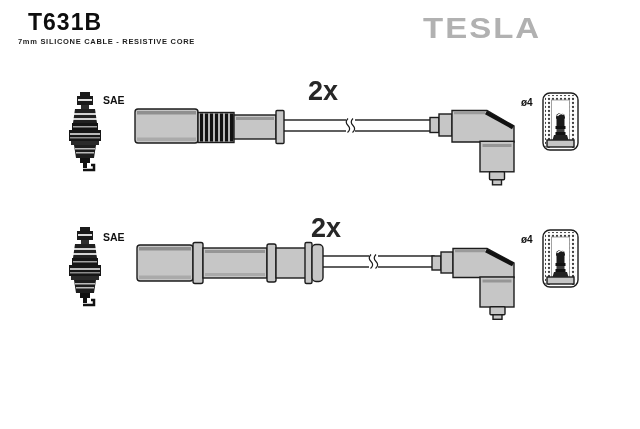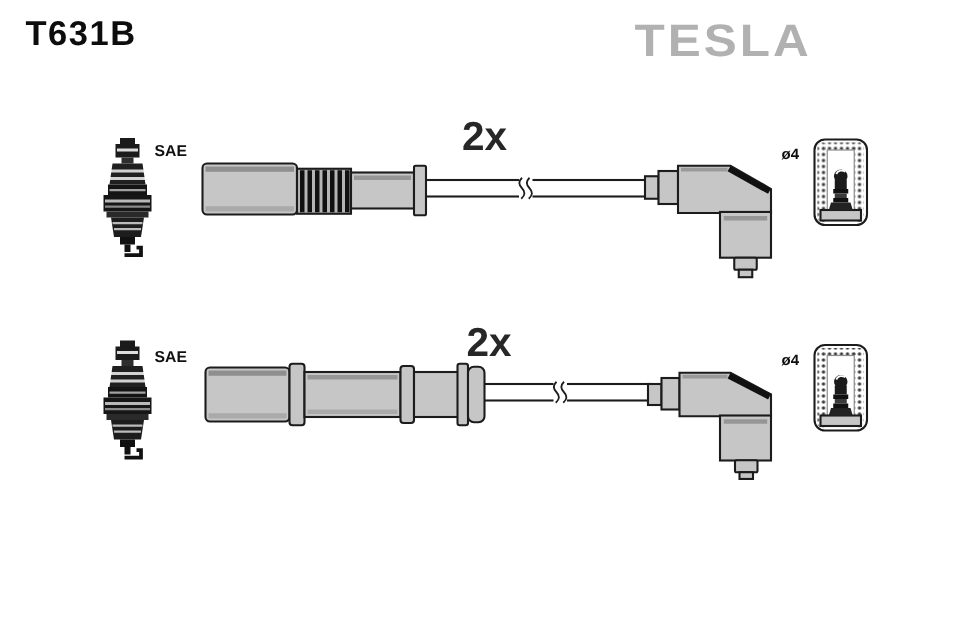--- a/index.html
+++ b/index.html
@@ -1,21 +1,21 @@
 <!DOCTYPE html>
 <html><head>
 <meta charset="utf-8">
 <style>
   html,body{margin:0;padding:0;background:#fff;}
   .canvas{
     position:relative;width:640px;height:429px;background:#ffffff;
     font-family:"Liberation Sans",sans-serif;overflow:hidden;
   }
   .part-number{
-    position:absolute;left:17px;top:9px;font-size:23px;font-weight:700;
+    position:absolute;left:28px;top:9px;font-size:23px;font-weight:700;
     color:#0d0d0d;letter-spacing:1px;
   }
   .subtitle{
     position:absolute;left:18px;top:37px;font-size:7.5px;font-weight:700;
     color:#1d1d1d;letter-spacing:0.7px;
   }
   .brand{
     position:absolute;left:423px;top:10px;font-size:33px;font-weight:700;
     color:#b1b1b1;letter-spacing:2px;transform:scaleY(0.92);
     transform-origin:left top;
@@ -28,20 +28,21 @@
   text.dia{font-weight:700;font-size:10px;fill:#101010;}
   .outline{stroke:#1c1c1c;stroke-width:1.4;}
   .fillgray{fill:#c6c6c6;}
 </style>
 </head>
 <body>
 
 <div class="canvas">
 
   <div class="part-number">T631B</div>
+  <div class="subtitle">7mm SILICONE CABLE - RESISTIVE CORE</div>
   <div class="brand">TESLA</div>
 
   <svg class="row row1" width="640" height="145" viewBox="0 60 640 145">
     <defs>
       <pattern id="dotsA" patternUnits="userSpaceOnUse" width="4" height="4">
         <circle cx="2" cy="2" r="1.15" fill="#3c3c3c"></circle>
       </pattern>
     </defs>
 
     <g transform="translate(63,92)">

